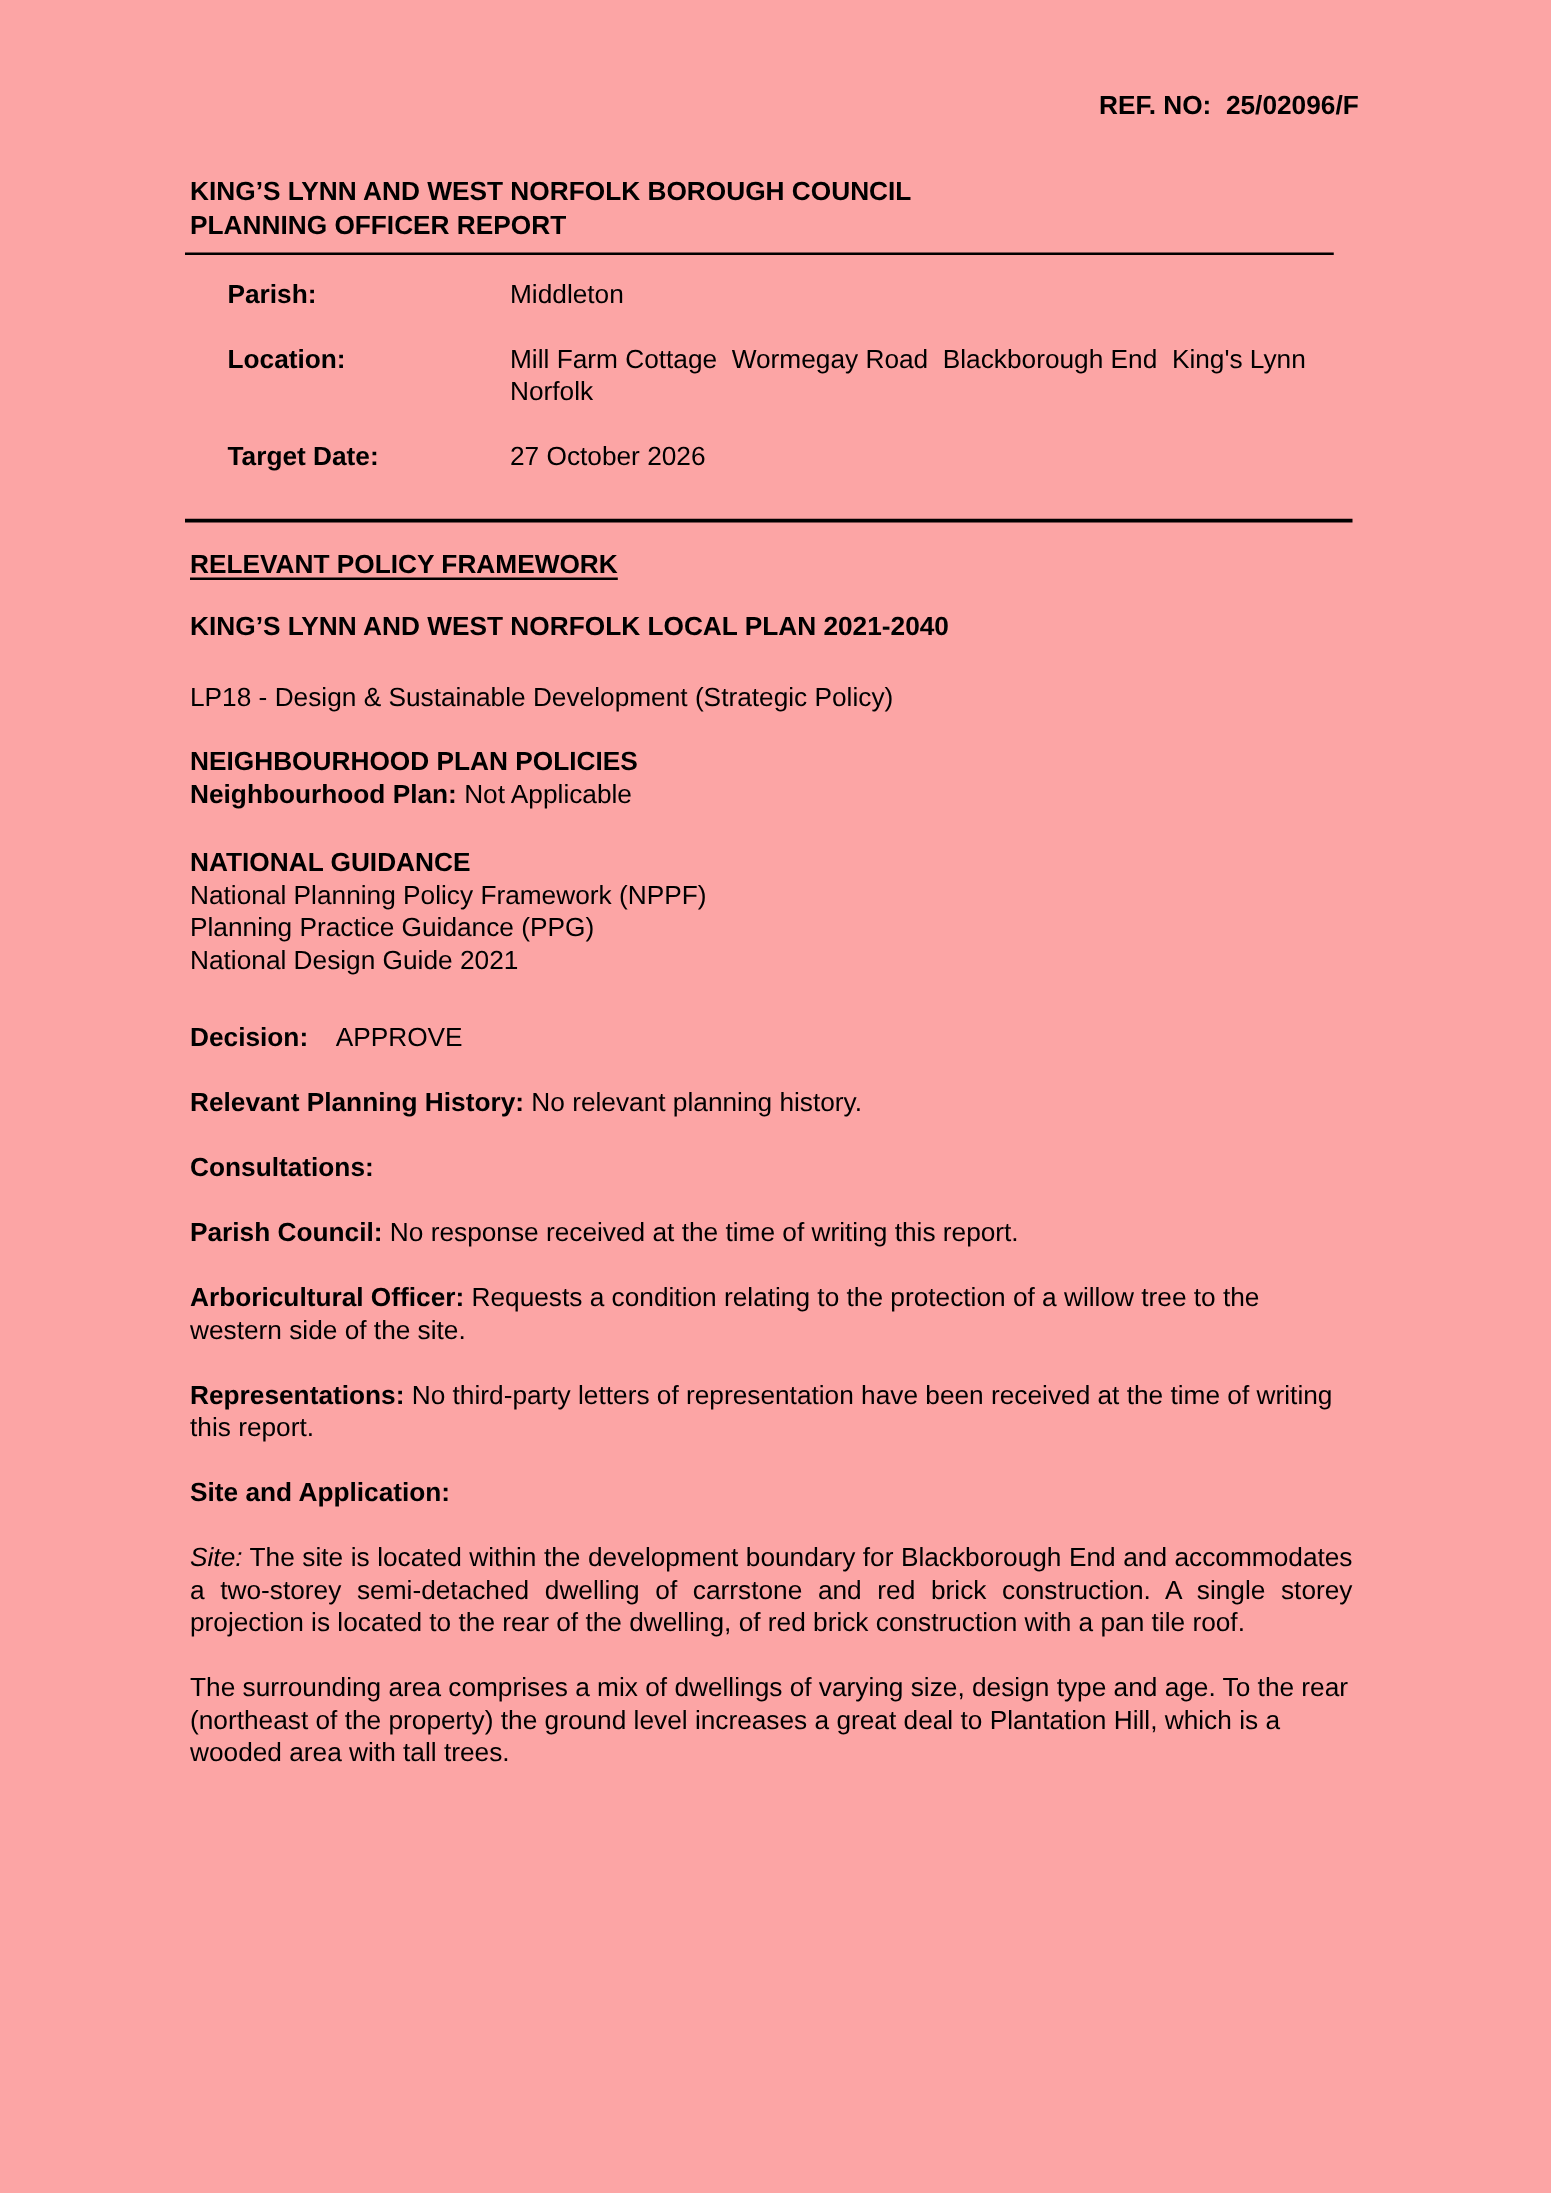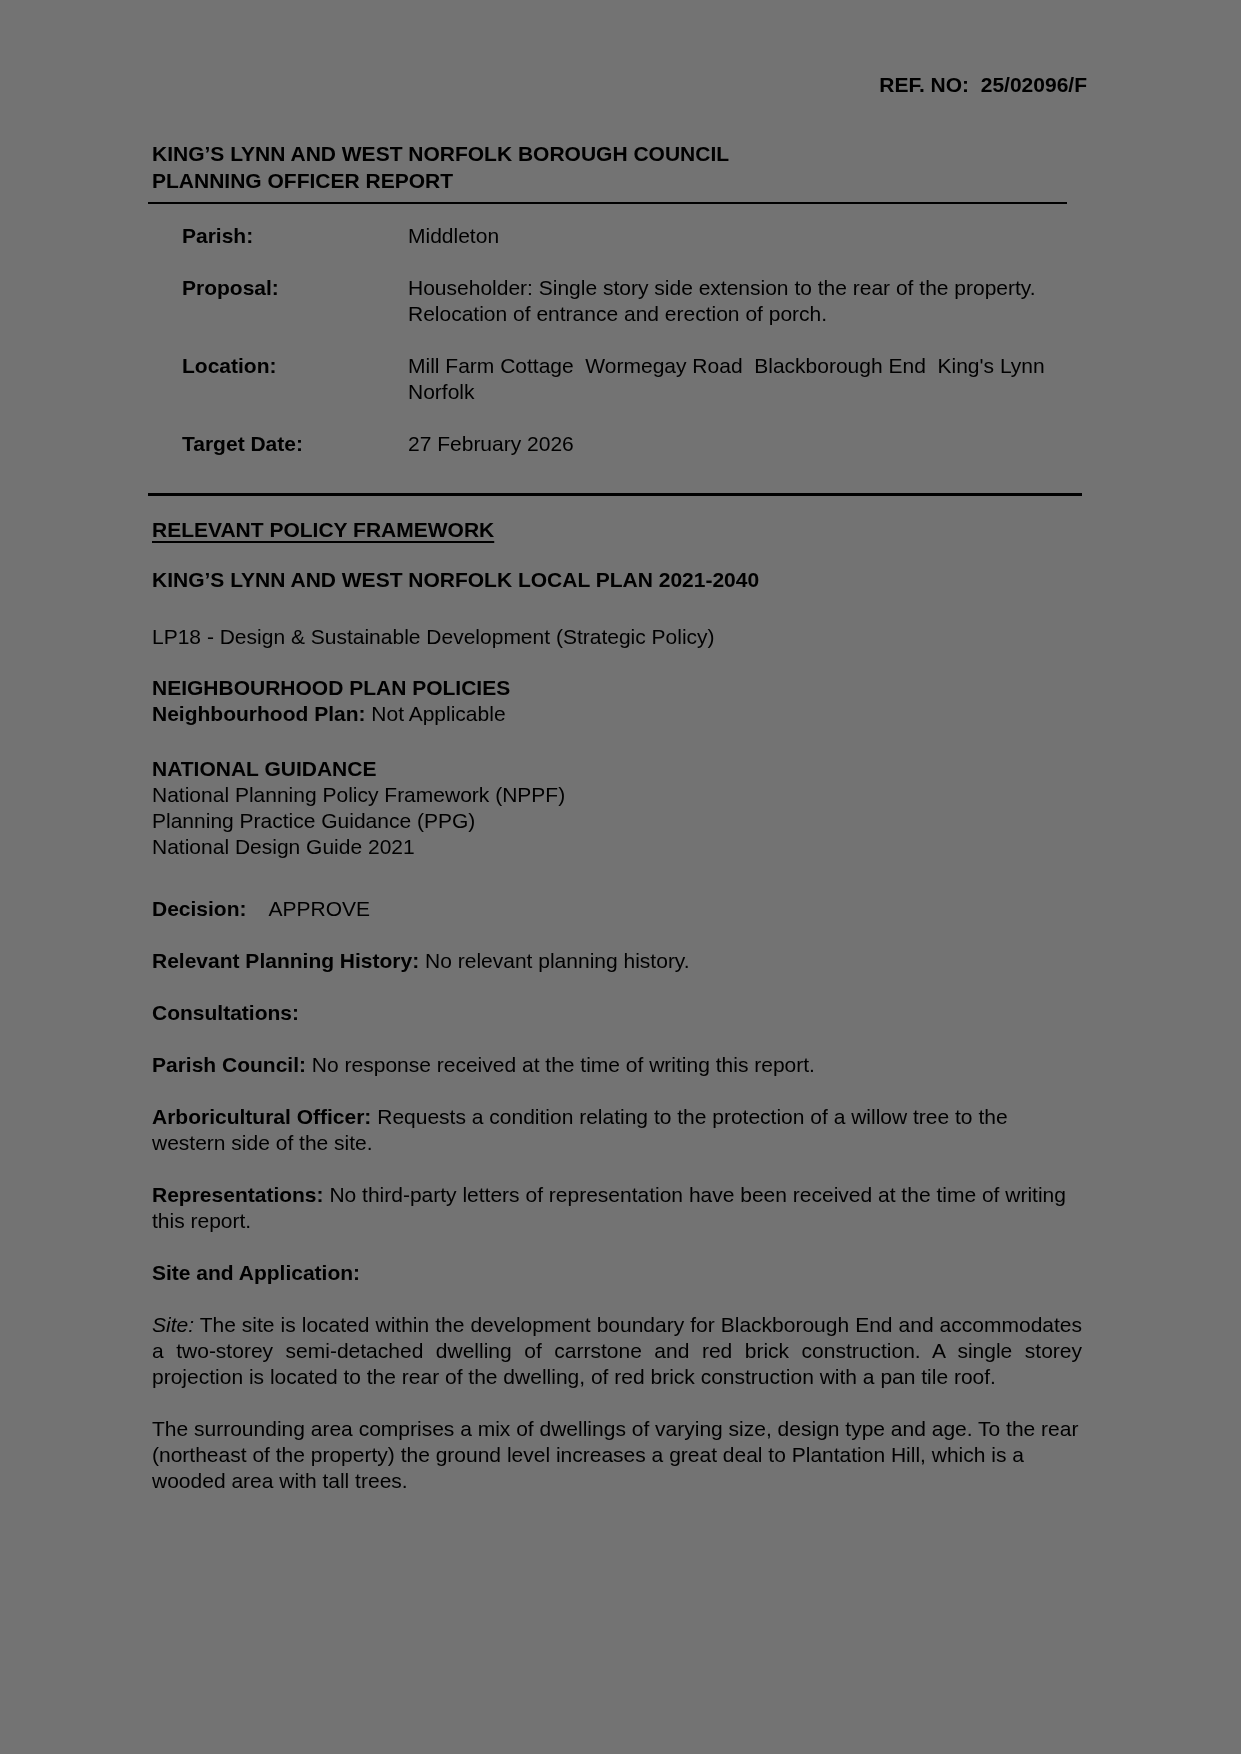--- a/index.html
+++ b/index.html
@@ -2,21 +2,21 @@
 <html><head>
 <meta charset="utf-8">
 <style>
   html, body { margin: 0; padding: 0; background: #ffffff; }
   .page {
     position: relative;
     width: 1241px;
     height: 1754px;
     box-sizing: border-box;
     padding: 72px 159px 0 152px;
-    background: #737373;
+    background: #fca5a5;
     color: #000000;
     font-family: "Liberation Sans", "DejaVu Sans", sans-serif;
     font-size: 21px;
     line-height: 26px;
     overflow: hidden;
   }
   .ref {
     text-align: right;
     font-weight: bold;
     margin-right: -5px;
@@ -77,32 +77,27 @@
   </div>
 
   <hr class="rule-thin">
 
   <div class="summary">
     <div class="srow">
       <div class="slabel">Parish:</div>
       <div class="svalue">Middleton</div>
     </div>
     <div class="srow">
-      <div class="slabel">Proposal:</div>
-      <div class="svalue">Householder: Single story side extension to the rear of the property.
-Relocation of entrance and erection of porch.</div>
-    </div>
-    <div class="srow">
       <div class="slabel">Location:</div>
       <div class="svalue">Mill Farm Cottage  Wormegay Road  Blackborough End  King's Lynn
 Norfolk</div>
     </div>
     <div class="srow">
       <div class="slabel">Target Date:</div>
-      <div class="svalue">27 February 2026</div>
+      <div class="svalue">27 October 2026</div>
     </div>
   </div>
 
   <hr class="rule-thick">
 
   <div class="h-underline">RELEVANT POLICY FRAMEWORK</div>
 
   <div class="h-localplan">KING’S LYNN AND WEST NORFOLK LOCAL PLAN 2021-2040</div>
 
   <div class="lp-lines">

